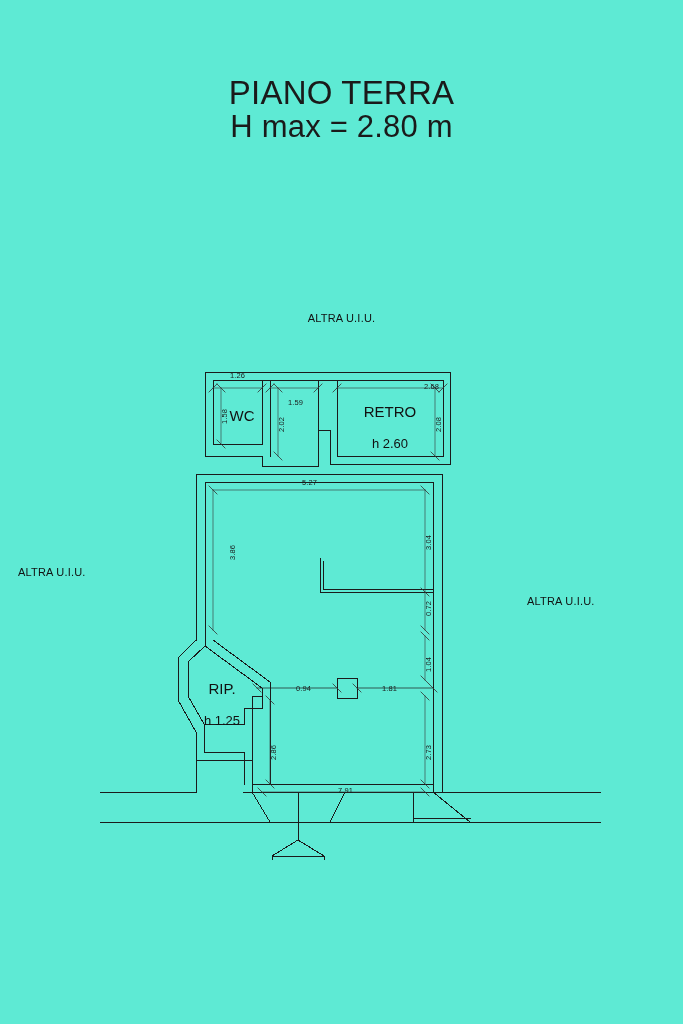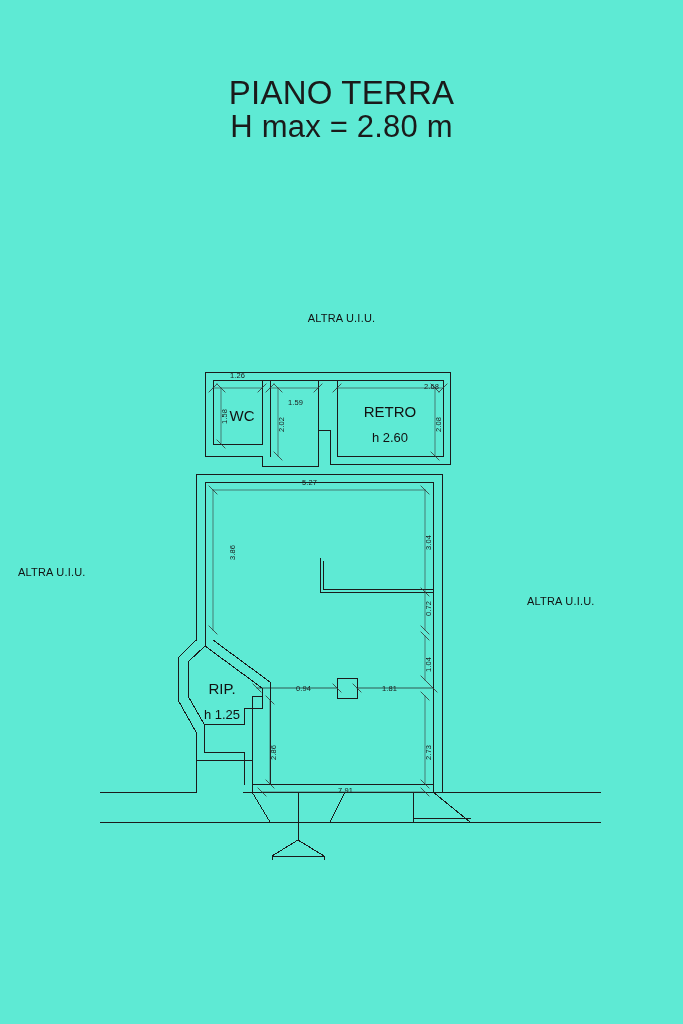--- a/index.html
+++ b/index.html
@@ -70,21 +70,21 @@
   }
 
   
   .room-label {
     position: absolute;
     text-align: center;
     color: #111111;
     white-space: nowrap;
   }
   .room-name { font-size: 15px; display: block; }
-  .room-h    { font-size: 13px; display: block; margin-top: 10px; }
+  .room-h    { font-size: 13px; display: block; margin-top: 16px; }
 
   .rl-wc     { left: 214px; top: 407px; width: 56px; }
   .rl-retro  { left: 348px; top: 403px; width: 84px; }
   .rl-negozio{ left: 262px; top: 626px; width: 150px; }
   .rl-rip    { left: 188px; top: 680px; width: 68px; }
 
   
   .dim {
     position: absolute;
     font-size: 7.5px;

